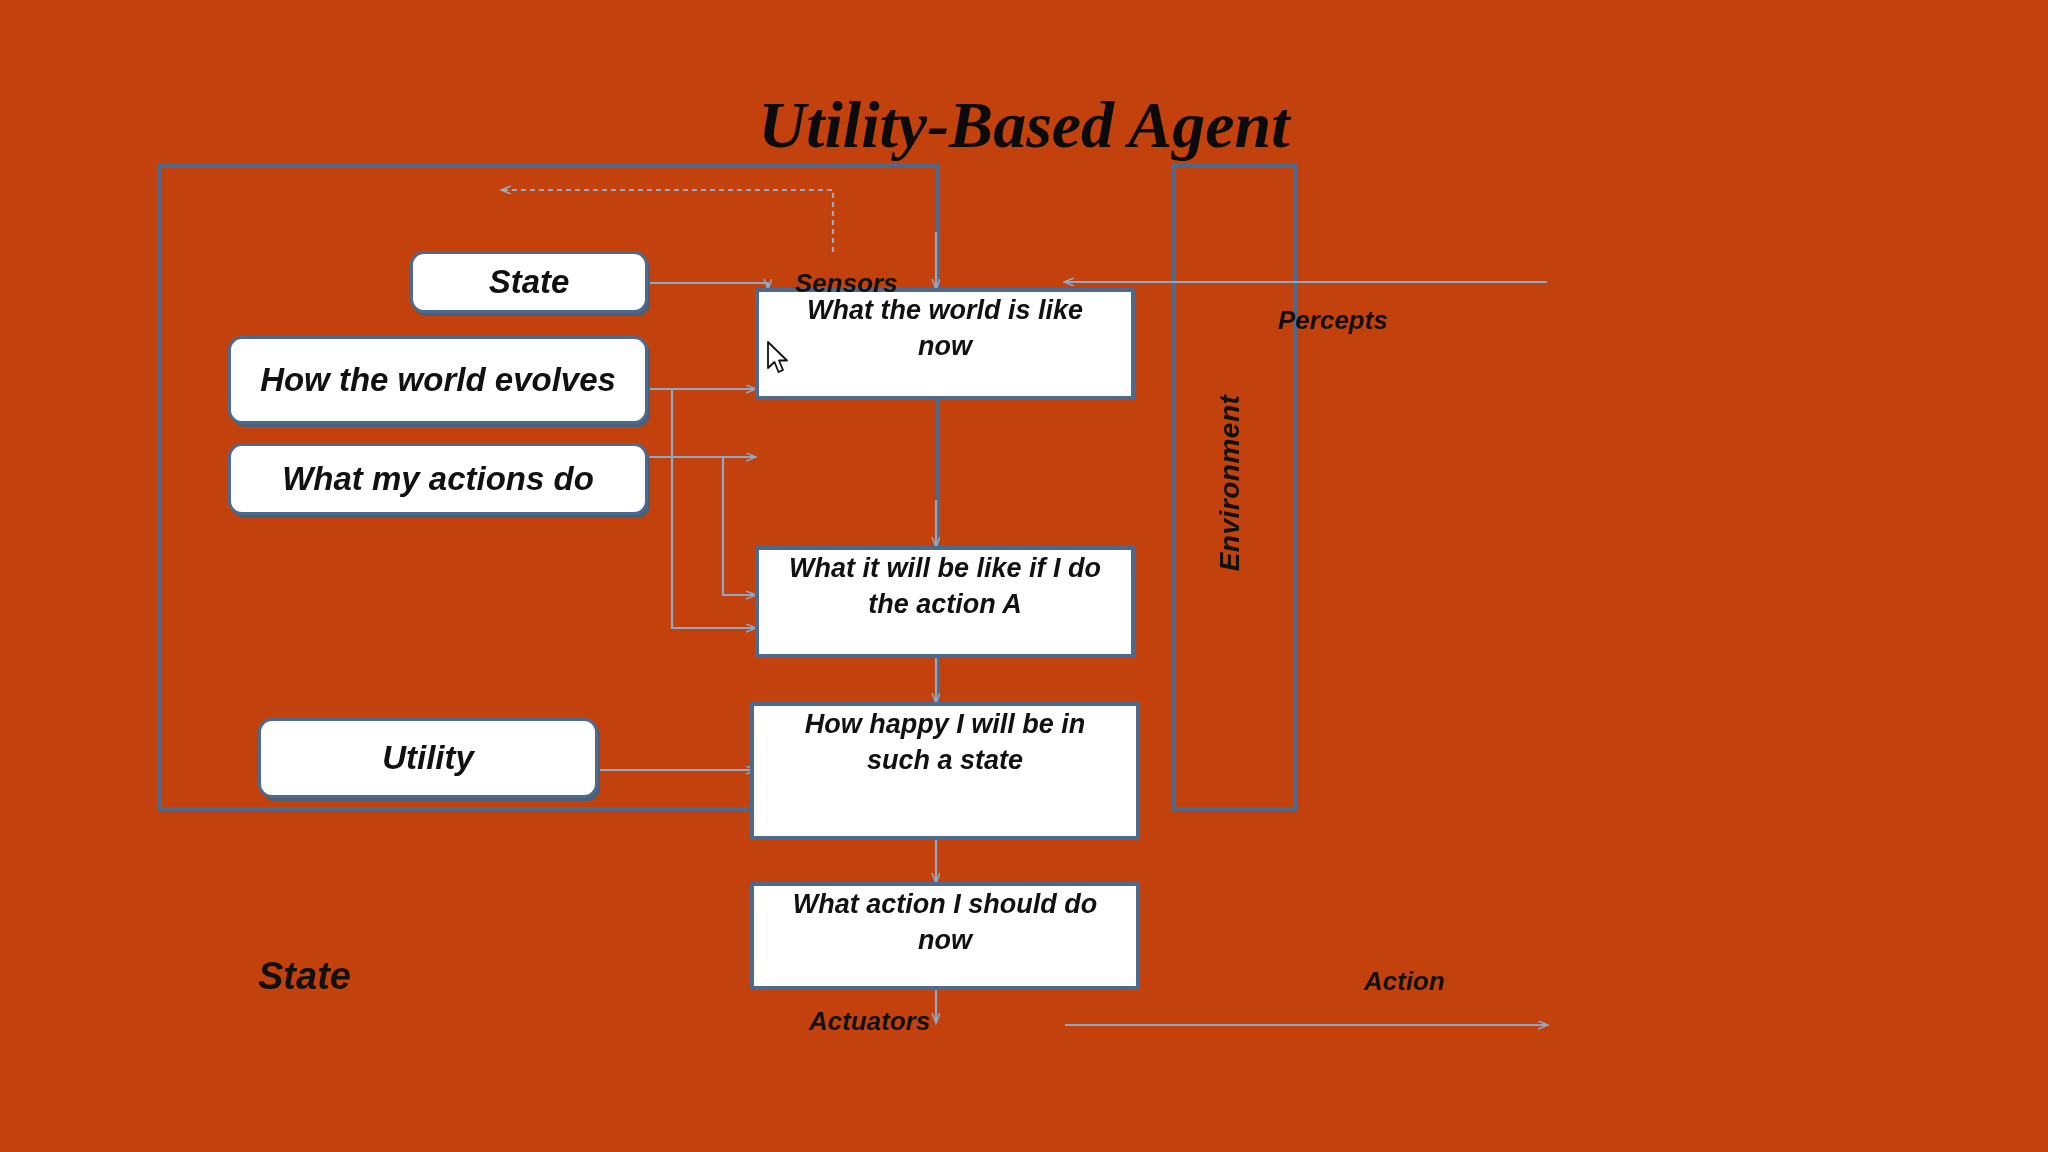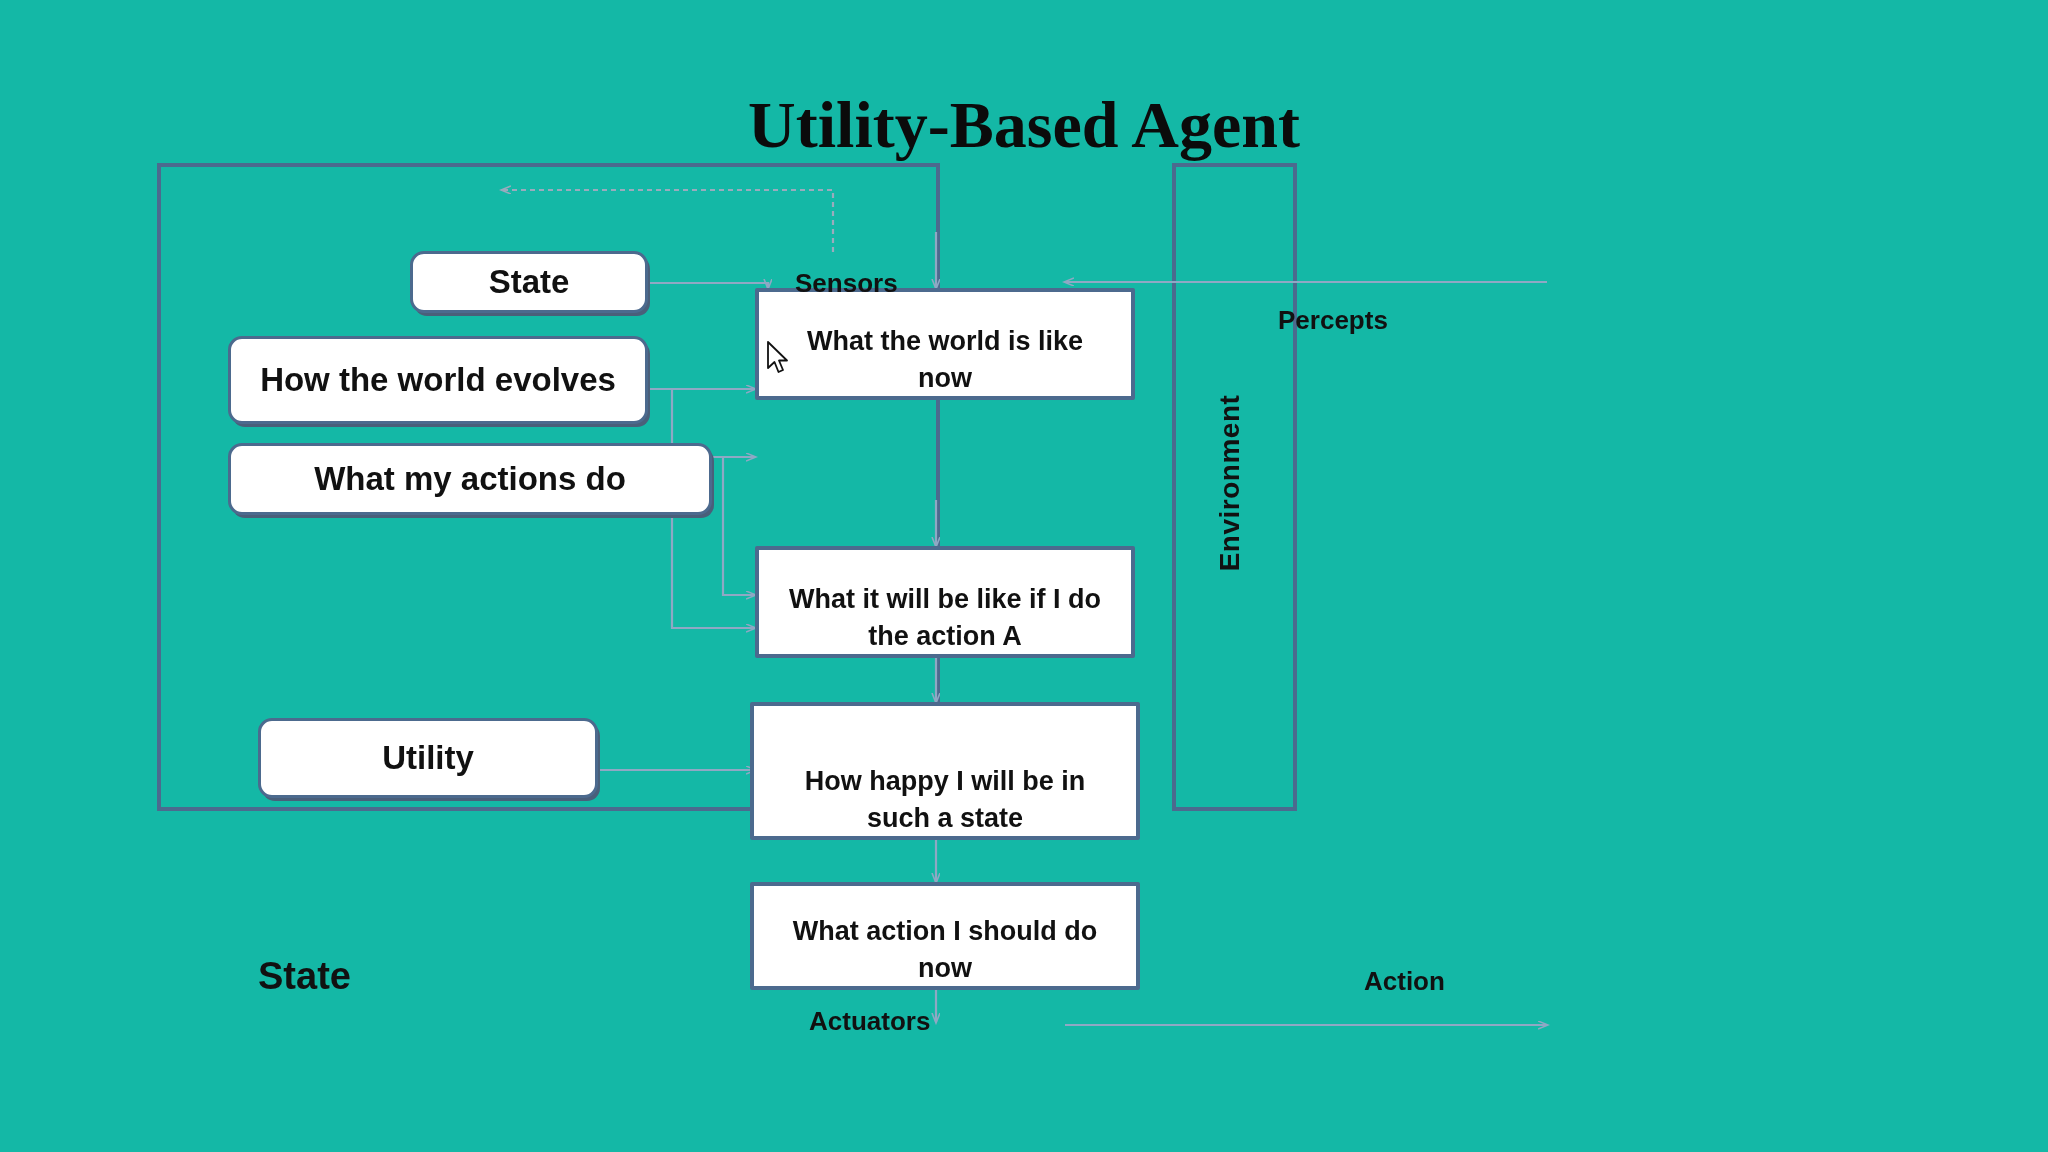--- a/index.html
+++ b/index.html
@@ -1,17 +1,17 @@
 <!DOCTYPE html>
 <html><head>
 <meta charset="utf-8">
 <style>
   html,body{margin:0;padding:0;background:#ffffff;}
   body{width:2048px;height:1152px;overflow:hidden;font-family:"Liberation Sans",sans-serif;}
-  #stage{position:relative;width:2048px;height:1152px;background:#14b8a6;}
+  #stage{position:relative;width:2048px;height:1152px;background:#c2410c;font-style:italic;}
 
   
   .title{
     position:absolute; left:0; top:92px; width:2048px; text-align:center;
     font-family:"Liberation Serif",serif; font-weight:bold; font-size:66px;
     color:#0b0b0b; letter-spacing:0px; line-height:1;
   }
 
   
   .agent-frame{
@@ -36,21 +36,21 @@
     position:absolute; box-sizing:border-box;
     border:3px solid #4c6a8e; border-radius:14px; background:#ffffff;
     box-shadow:3px 4px 0 -1px #4a5f7a;
     display:flex; align-items:center; justify-content:center;
     font-size:33px; font-weight:bold; color:#111; text-align:center;
     line-height:1.25;
   }
   .pbox{
     position:absolute; box-sizing:border-box;
     border:4px solid #4c6a8e; border-radius:2px; background:#ffffff;
-    display:flex; align-items:flex-end; justify-content:center;
+    display:flex; align-items:flex-start; justify-content:center;
     font-size:27px; font-weight:bold; color:#111; text-align:center;
     line-height:1.35; padding:0 24px;
   }
 
   
   .lbl{ position:absolute; font-size:26px; font-weight:bold; color:#111; white-space:nowrap;}
   .lbl.big{ font-size:38px; }
 
   
   svg.wires{ position:absolute; left:0; top:0; width:2048px; height:1152px; pointer-events:none;}
@@ -114,21 +114,21 @@
   </svg>
 
   <div class="kbox" style="left:410px;  top:251px; width:238px; height:62px;">
     <span>State</span>
   </div>
 
   <div class="kbox" style="left:228px; top:336px; width:420px; height:88px;">
     <span>How the world evolves</span>
   </div>
 
-  <div class="kbox" style="left:228px; top:443px; width:484px; height:72px;">
+  <div class="kbox" style="left:228px; top:443px; width:420px; height:72px;">
     <span>What my actions do</span>
   </div>
 
   <div class="kbox" style="left:258px; top:718px; width:340px; height:80px;">
     <span>Utility</span>
   </div>
 
   <div class="pbox" style="left:755px; top:288px; width:380px; height:112px;">
     <span>What the world is like now</span>
   </div>

